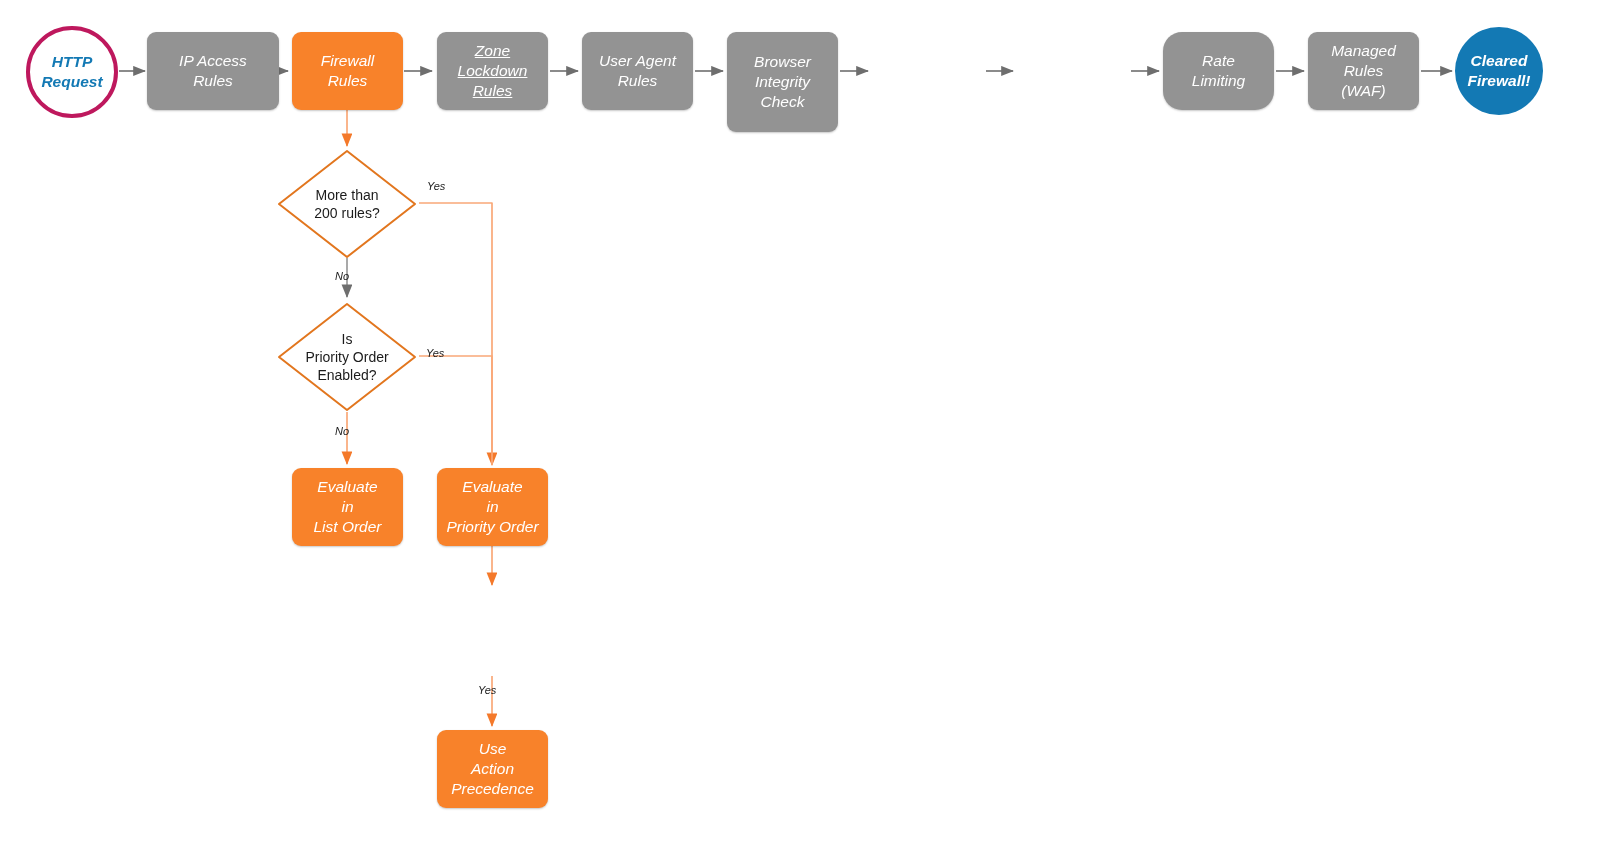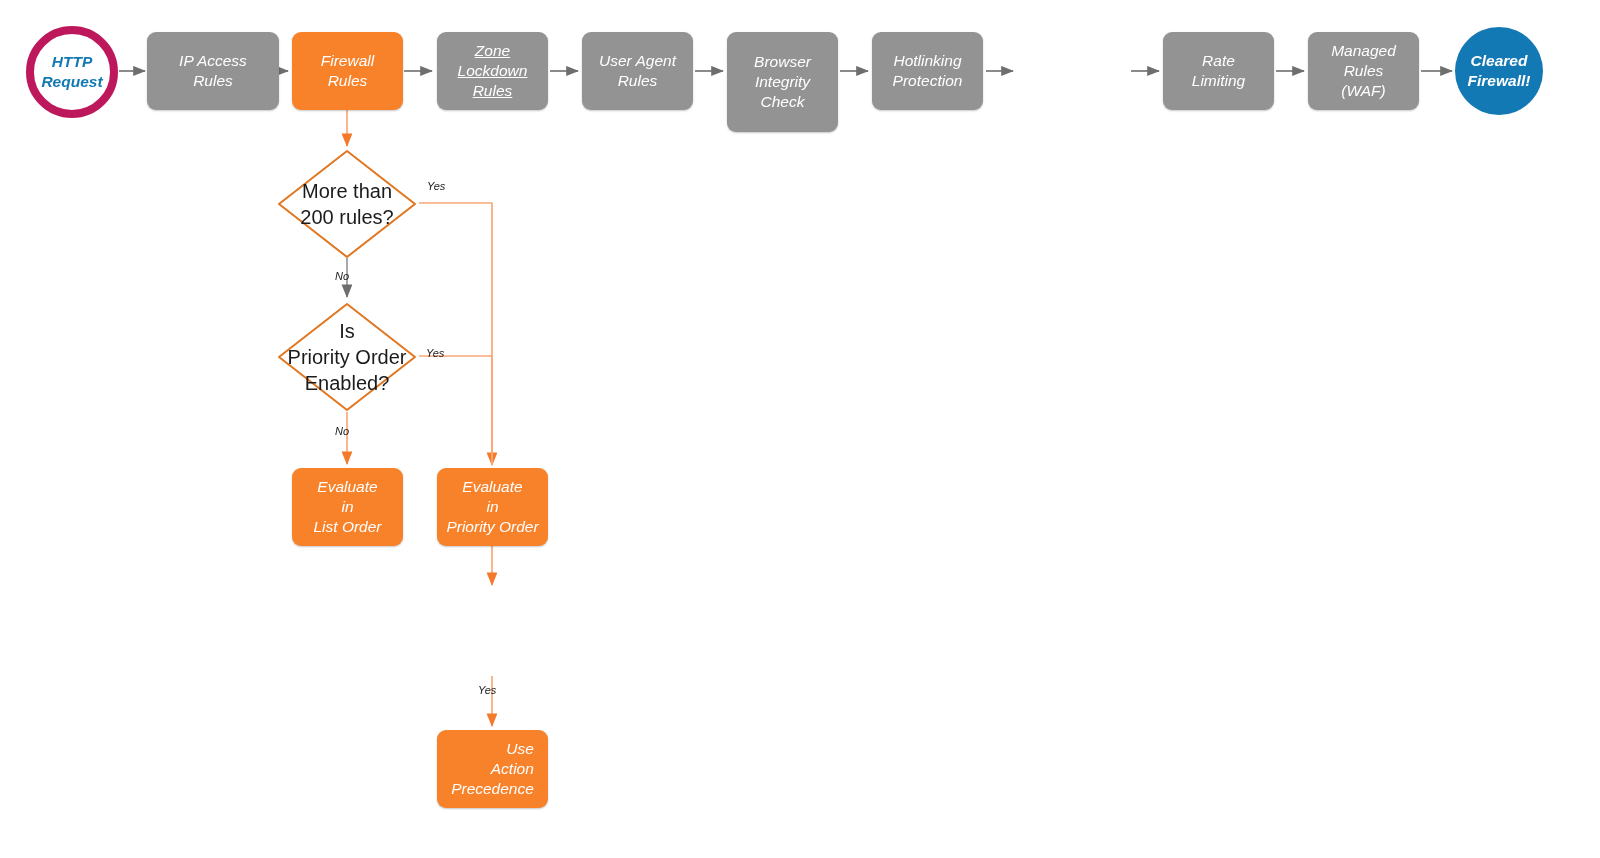--- a/index.html
+++ b/index.html
@@ -45,21 +45,21 @@
   .proc.orange{ background: #F8822A; }
 
   .terminator {
     border-radius: 50%;
     font-style: italic;
     font-weight: bold;
     font-size: 15.5px;
   }
   .terminator.outline {
     background: #ffffff;
-    border: 8px solid #be185d;
+    border: 4px solid #be185d;
     color: #1379B4;
   }
   .terminator.filled {
     background: #1379B4;
     color: #ffffff;
   }
   .diamond-wrap {
     position: absolute;
   }
   .diamond-wrap svg {
@@ -69,21 +69,21 @@
   }
   .diamond-label {
     position: absolute;
     left: 0; top: 0;
     width: 100%;
     height: 100%;
     display: flex;
     align-items: center;
     justify-content: center;
     text-align: center;
-    font-size: 20px;
+    font-size: 14px;
     color: #1b1b1b;
     line-height: 1.3;
     white-space: pre-line;
   }
   .edge-label {
     position: absolute;
     font-style: italic;
     font-size: 11px;
     color: #1b1b1b;
     white-space: nowrap;
@@ -155,25 +155,23 @@
 Lockdown
 Rules</div>
 
   <div class="node proc gray" style="left:582px; top:32px; width:111px; height:78px;">User Agent
 Rules</div>
 
   <div class="node proc gray" style="left:727px; top:32px; width:111px; height:100px;">Browser
 Integrity
 Check</div>
 
-  <div class="node proc gray" style="left:872px; top:32px; width:111px; height:78px;">Hotlinking
-Protection</div>
-
-
-  <div class="node proc gray" style="left:1163px; top:32px; width:111px; height:78px;">Rate
+
+
+  <div class="node proc gray" style="left:1163px; top:32px; width:111px; height:78px;border-radius:19px;">Rate
 Limiting</div>
 
   <div class="node proc gray" style="left:1308px; top:32px; width:111px; height:78px;">Managed
 Rules
 (WAF)</div>
 
   <div class="node terminator filled" style="left:1455px; top:27px; width:88px; height:88px;">Cleared
 Firewall!</div>
 
   <div class="diamond-wrap" style="left:277px; top:149px; width:140px; height:110px;">
@@ -195,21 +193,21 @@
 
 
   <div class="node proc orange" style="left:292px; top:468px; width:111px; height:78px;">Evaluate
 in
 List Order</div>
 
   <div class="node proc orange" style="left:437px; top:468px; width:111px; height:78px;">Evaluate
 in
 Priority Order</div>
 
-  <div class="node proc orange" style="left:437px; top:730px; width:111px; height:78px;text-align:right;">Use
+  <div class="node proc orange" style="left:437px; top:730px; width:111px; height:78px;">Use
 Action
 Precedence</div>
 
   <div class="edge-label" style="left:427px; top:180px;">Yes</div>
 
   <div class="edge-label" style="left:335px; top:270px;">No</div>
 
   <div class="edge-label" style="left:426px; top:347px;">Yes</div>
 
   <div class="edge-label" style="left:335px; top:425px;">No</div>

